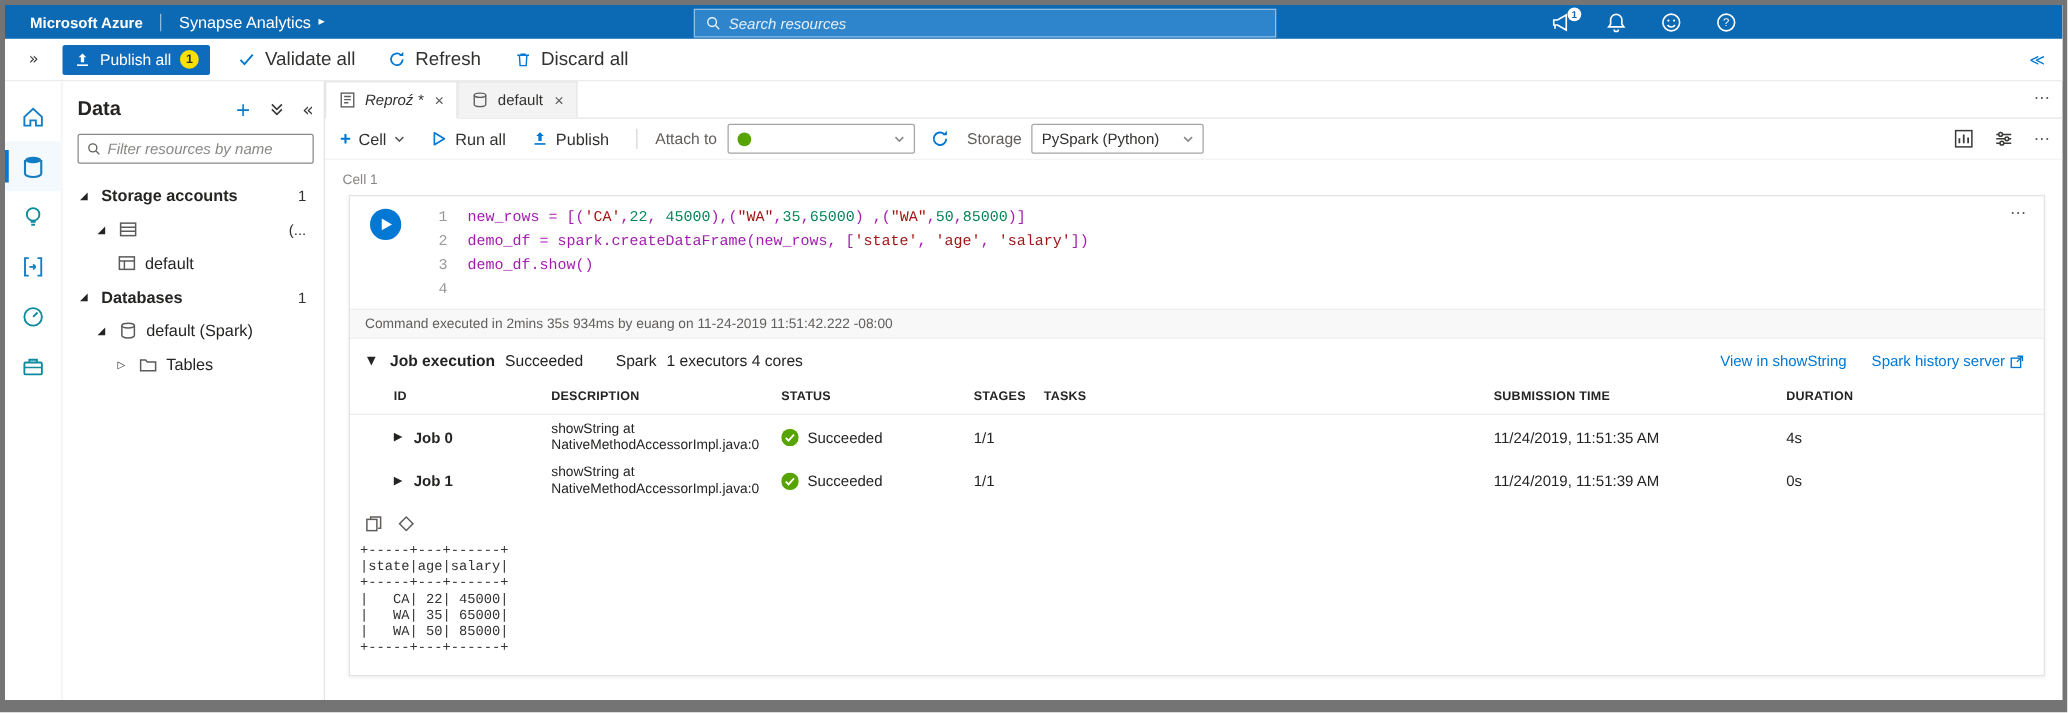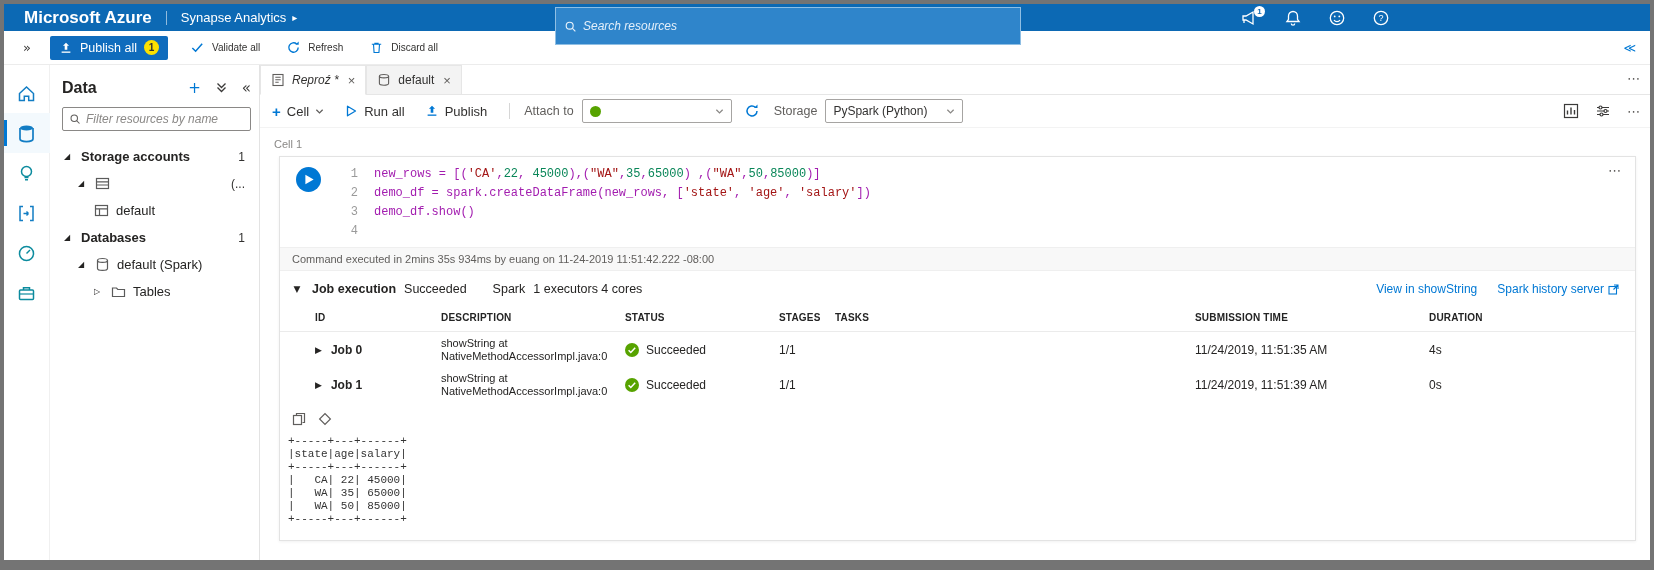--- a/index.html
+++ b/index.html
@@ -5,46 +5,46 @@
   * { box-sizing: border-box; margin: 0; padding: 0; }
   html,body { background:#fff; }
   body { font-family:"Liberation Sans",sans-serif; }
 
   .frame { width:1654px; height:570px; border:4px solid #747474; border-bottom-width:10px;
            background:#fff; display:flex; flex-direction:column; overflow:hidden; position:relative; }
 
   
   .topbar { height:27px; background:#0c69b4; display:flex; align-items:center; position:relative;
             color:#fff; flex:0 0 auto; }
-  .brand { font-size:17px; font-weight:bold; padding:0 14px 0 20px; }
+  .brand { font-size:12px; font-weight:bold; padding:0 14px 0 20px; }
   .top-divider { width:1px; height:14px; background:rgba(255,255,255,.55); margin-right:14px; }
   .app-crumb { font-size:13px; display:flex; align-items:center; gap:6px; }
   .crumb-chev { font-size:10px; font-family:"DejaVu Sans",sans-serif; }
-  .top-search { position:absolute; left:551px; top:3px; width:466px; height:38px; background:#2f85cb;
+  .top-search { position:absolute; left:551px; top:3px; width:466px; height:23px; background:#2f85cb;
                 border:1px solid #8fbfe4; display:flex; align-items:center; padding:0 8px; gap:6px; }
   .top-search svg { width:13px; height:13px; color:#eaf3fb; flex:0 0 auto; }
   .top-search input { background:transparent; border:0; outline:0; color:#fff; font-size:12px; width:100%;
                       font-family:"Liberation Sans",sans-serif; }
   .top-search input::placeholder { color:#e3effa; font-style:italic; }
   .top-icons { position:absolute; left:1236px; top:0; height:27px; display:flex; align-items:center; gap:26px; }
   .top-ic { position:relative; width:18px; height:18px; color:#fff; cursor:pointer; }
   .top-ic svg { width:18px; height:18px; }
   .top-badge { position:absolute; top:-3px; right:-7px; background:#fff; color:#0c69b4; border-radius:50%;
                width:11px; height:11px; font-size:8px; font-weight:bold; display:flex; align-items:center; justify-content:center; }
 
   
   .cmdbar { height:34px; background:#fff; border-bottom:1px solid #ececec; display:flex; align-items:center; flex:0 0 auto; }
   .rail-expander { width:46px; text-align:center; color:#3b3a39; font-size:13px; cursor:pointer; font-family:"DejaVu Sans",sans-serif; }
   .btn-primary { height:24px; background:#0f6cbd; color:#fff; border:0; border-radius:2px; font-size:12.5px;
                  display:flex; align-items:center; gap:7px; padding:0 9px; cursor:pointer; margin-right:22px;
                  font-family:"Liberation Sans",sans-serif; }
   .btn-primary svg { width:14px; height:14px; }
   .badge-yellow { background:#fce100; color:#323130; width:15px; height:15px; border-radius:50%; font-size:10px;
                   font-weight:bold; display:flex; align-items:center; justify-content:center; }
-  .cmd-item { display:flex; align-items:center; gap:7px; font-size:10px; color:#323130; margin-right:26px; cursor:pointer; background:none; border:0; font-family:"Liberation Sans",sans-serif; }
+  .cmd-item { display:flex; align-items:center; gap:7px; font-size:15px; color:#323130; margin-right:26px; cursor:pointer; background:none; border:0; font-family:"Liberation Sans",sans-serif; }
   .cmd-item svg { width:15px; height:15px; color:#0078d4; }
   .collapse-right { margin-left:auto; color:#0078d4; font-size:12px; padding-right:14px; cursor:pointer; font-family:"DejaVu Sans",sans-serif; }
 
   
   .main-row { flex:1; display:flex; min-height:0; }
 
   
   .rail { width:46px; border-right:1px solid #f0f0f0; display:flex; flex-direction:column; align-items:center;
           padding-top:8px; gap:0; flex:0 0 auto; }
   .rail-item { width:46px; height:40px; display:flex; align-items:center; justify-content:center; position:relative; cursor:pointer; }

